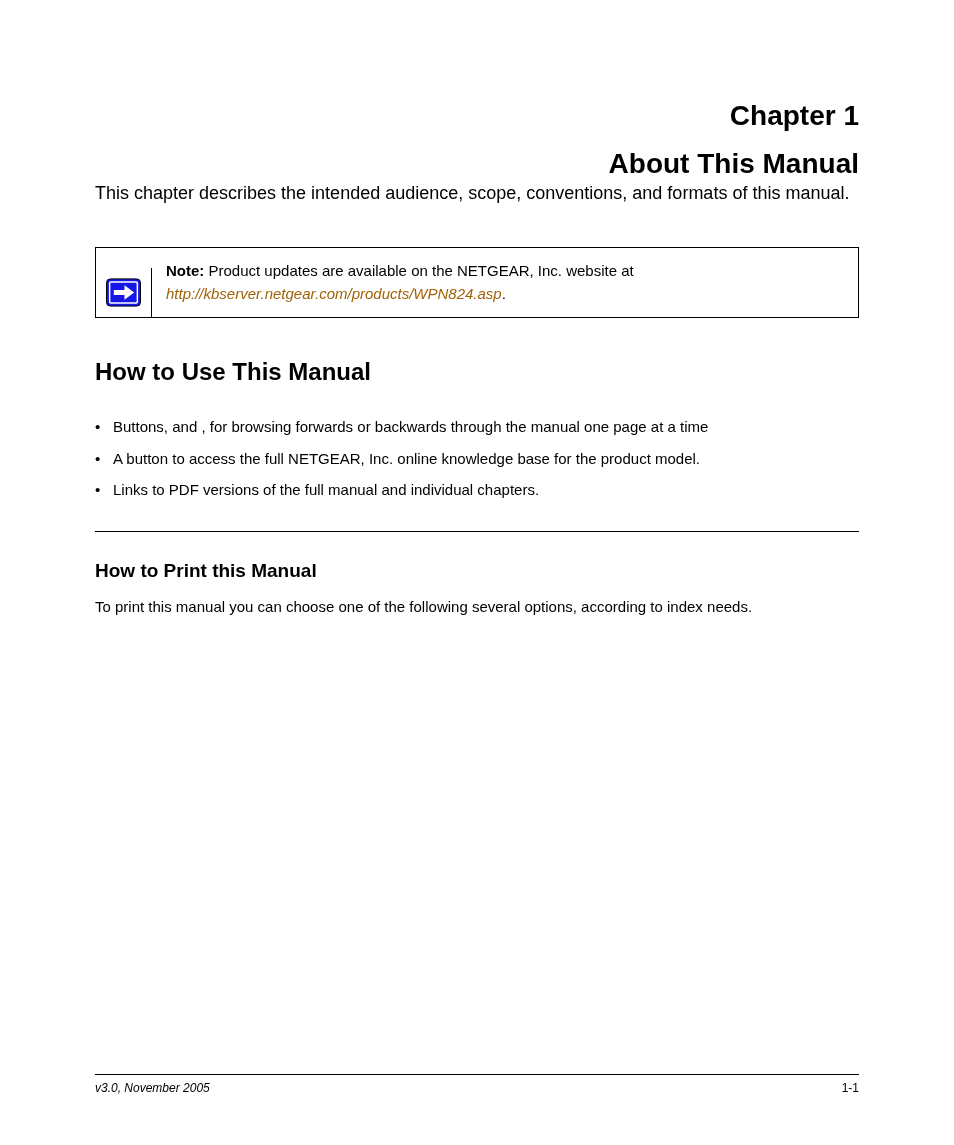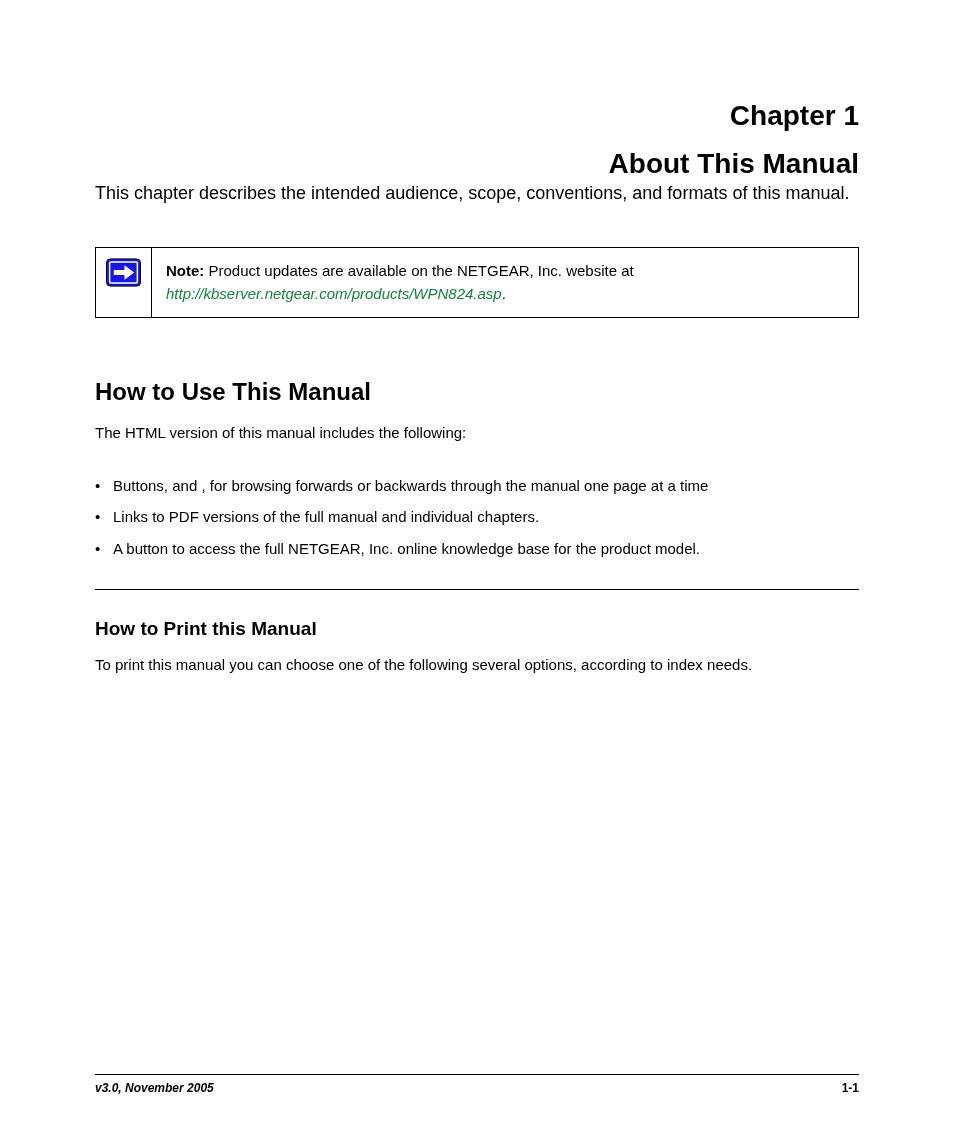--- a/index.html
+++ b/index.html
@@ -26,21 +26,22 @@
       font-weight: bold;
     }
     .intro-text {
       font-size: 18px;
       line-height: 1.5;
       margin-bottom: 40px;
     }
     .note-box {
       border: 1.5px solid #000;
       display: flex;
-      margin-bottom: 60px;
+      margin-bottom: 40px;
+      align-items: flex-end;
     }
     .note-icon-cell {
       border-right: 1.5px solid #000;
       padding: 10px;
       display: flex;
       align-items: flex-start;
       justify-content: center;
       width: 56px;
     }
     .note-icon {
@@ -50,21 +51,21 @@
     .note-text-cell {
       padding: 12px 14px;
       font-size: 15px;
       line-height: 1.5;
       flex: 1;
     }
     .note-text-cell .bold {
       font-weight: bold;
     }
     .note-link {
-      color: #15803d;
+      color: #a16207;
       font-style: italic;
     }
     .section-heading {
       font-size: 24px;
       font-weight: bold;
       margin-bottom: 16px;
     }
     .bullet-list {
       margin-top: 28px;
       list-style: none;
@@ -101,21 +102,20 @@
     .footer {
       position: absolute;
       bottom: 50px;
       left: 95px;
       right: 95px;
       border-top: 1px solid #000;
       padding-top: 6px;
       display: flex;
       justify-content: space-between;
       font-size: 12px;
-      font-weight: bold;
     }
     .footer-left {
       font-style: italic;
     }
   </style>
 </head>
 <body>
 
 <div class="page">
   <div class="chapter-label">Chapter 1</div>
@@ -132,26 +132,25 @@
         <path d="M 8 12 L 19 12 L 19 7 L 29 14.5 L 19 22 L 19 17 L 8 17 Z" fill="#fff"></path>
       </svg>
     </div>
     <div class="note-text-cell">
       <span class="bold">Note:</span><span> Product updates are available on the NETGEAR, Inc. website at </span><br>
       <span class="note-link">http://kbserver.netgear.com/products/WPN824.asp</span><span>.</span>
     </div>
   </div>
 
   <div class="section-heading">How to Use This Manual</div>
-  <p class="sub-body">The HTML version of this manual includes the following:</p>
 
   <ul class="bullet-list">
     <li>Buttons,  and , for browsing forwards or backwards through the manual one page at a time</li>
+    <li>A  button to access the full NETGEAR, Inc. online knowledge base for the product model.</li>
     <li>Links to PDF versions of the full manual and individual chapters.</li>
-    <li>A  button to access the full NETGEAR, Inc. online knowledge base for the product model.</li>
   </ul>
 
   <hr class="hr-line">
 
   <div class="sub-heading">How to Print this Manual</div>
   <p class="sub-body">To print this manual you can choose one of the following several options, according to index needs.</p>
 </div>
 
 <div class="footer">
   <span class="footer-left">v3.0, November 2005</span>

